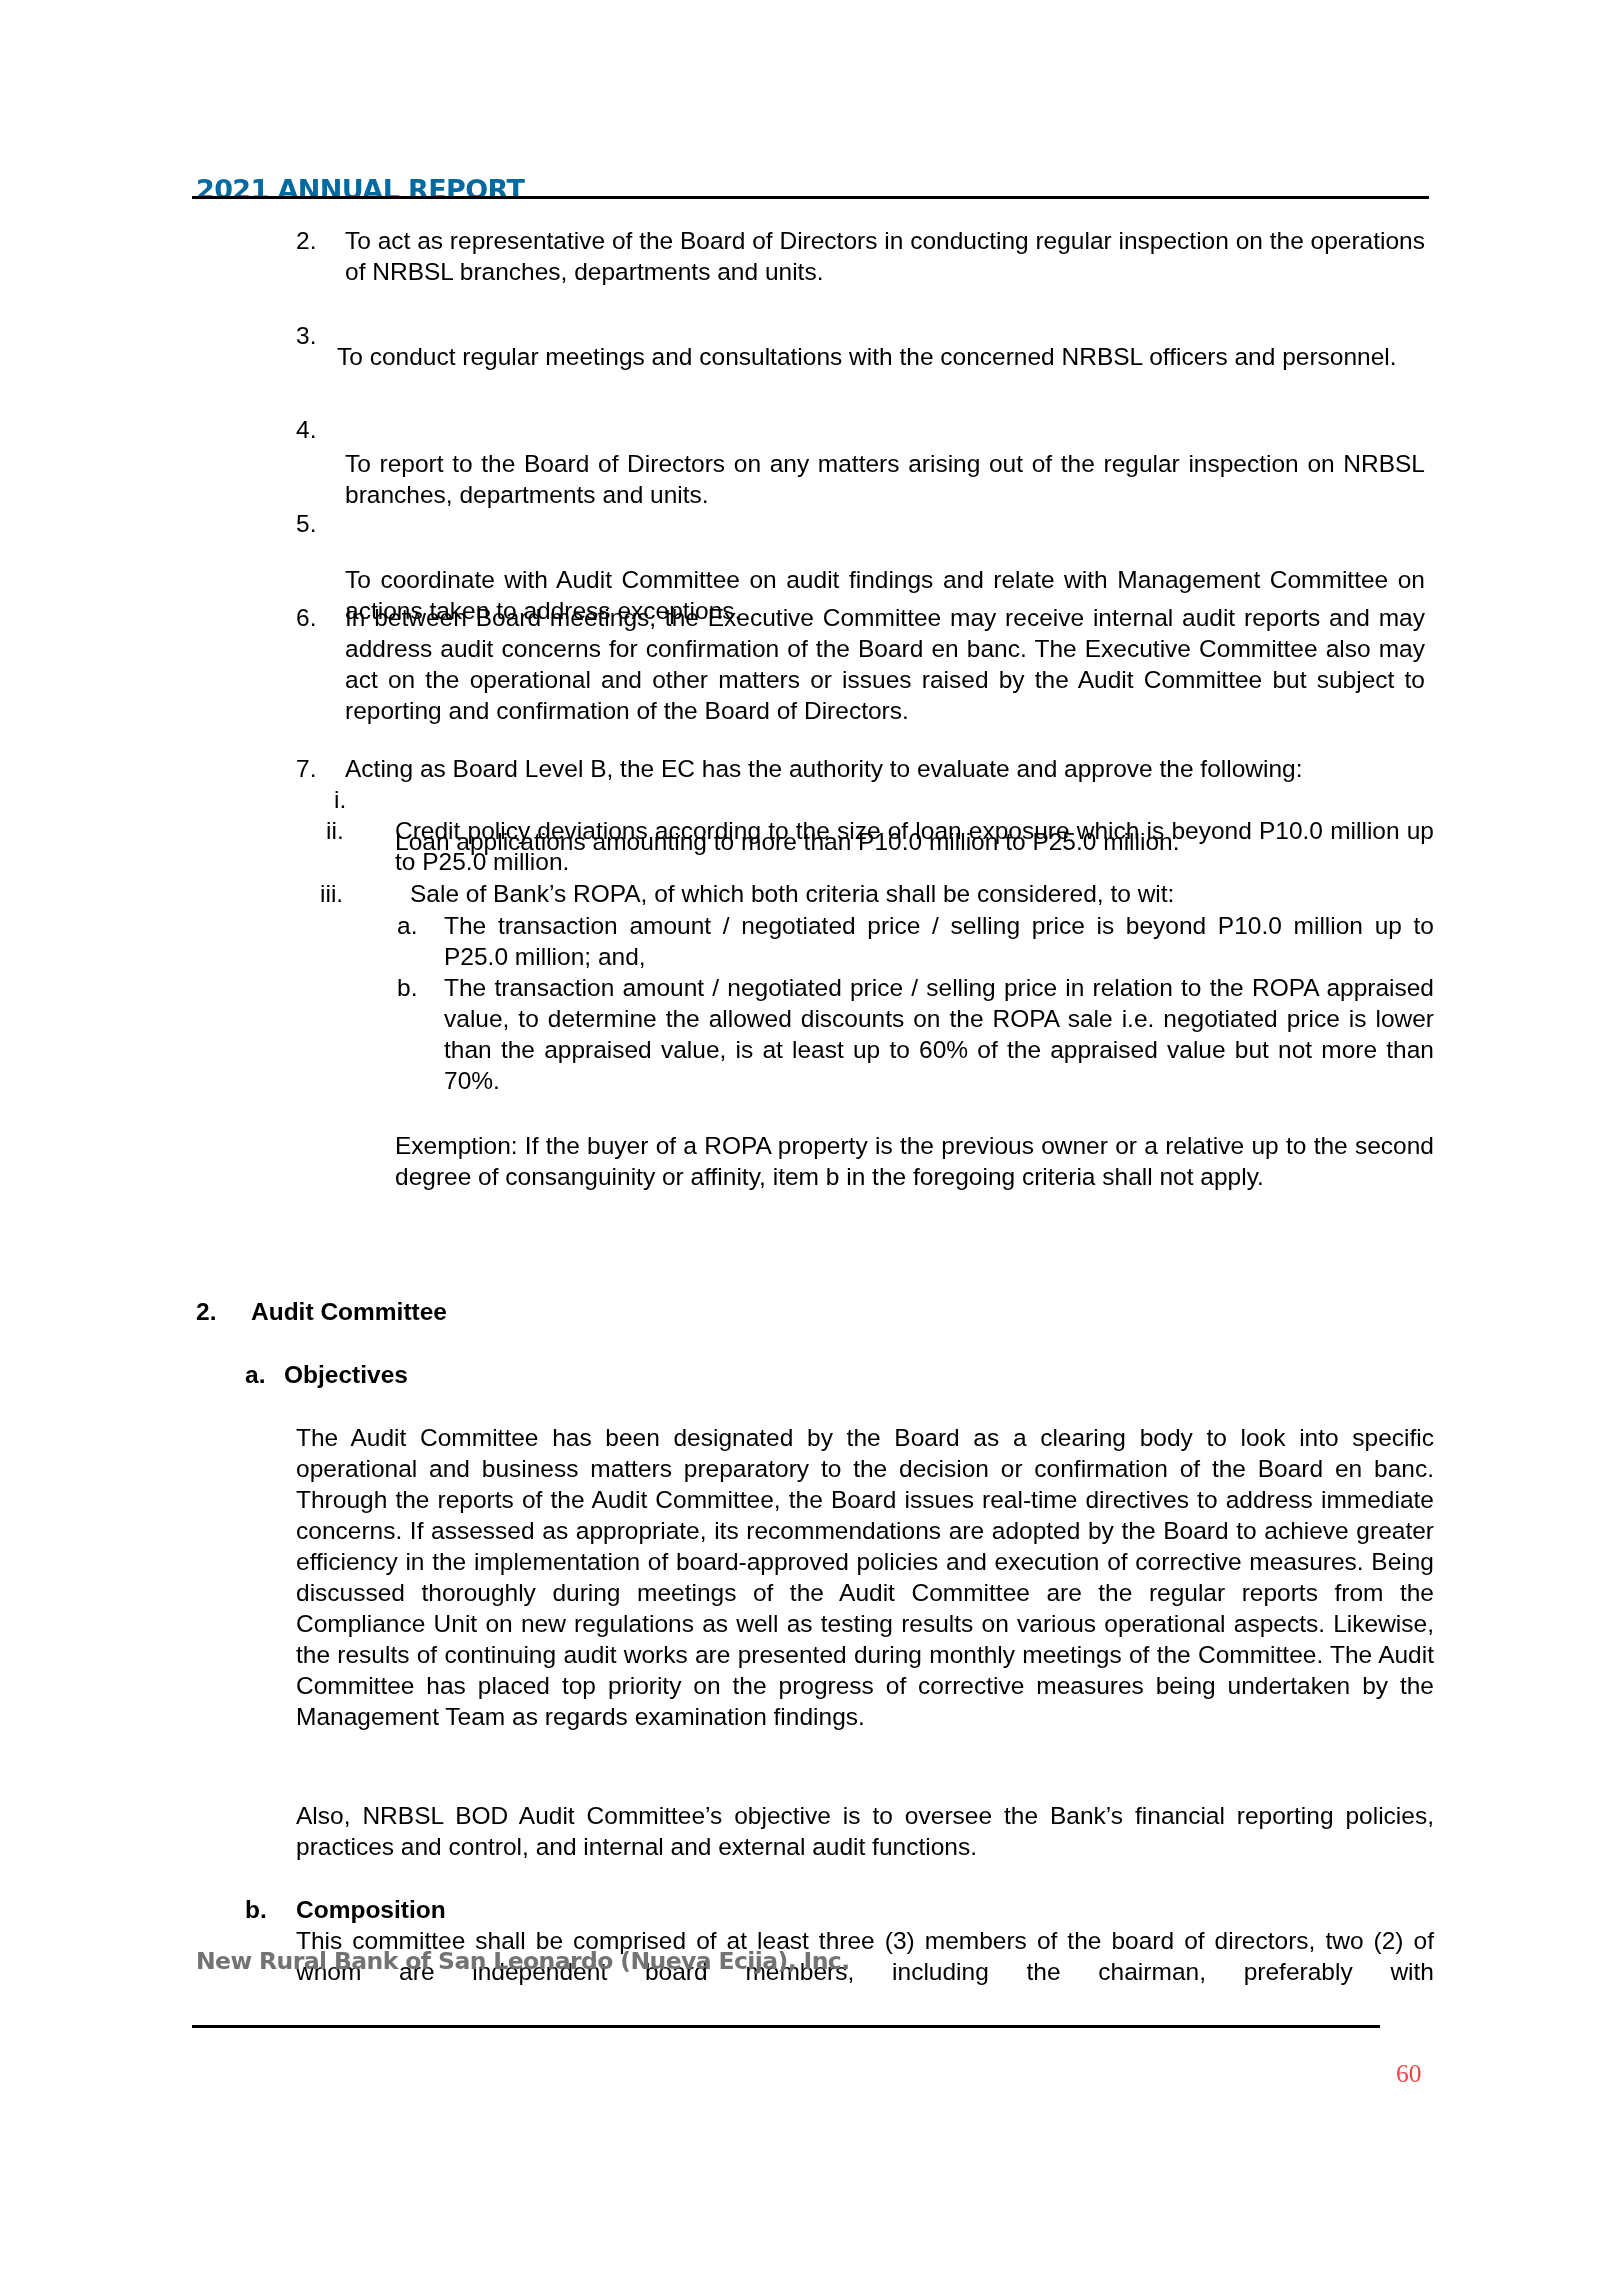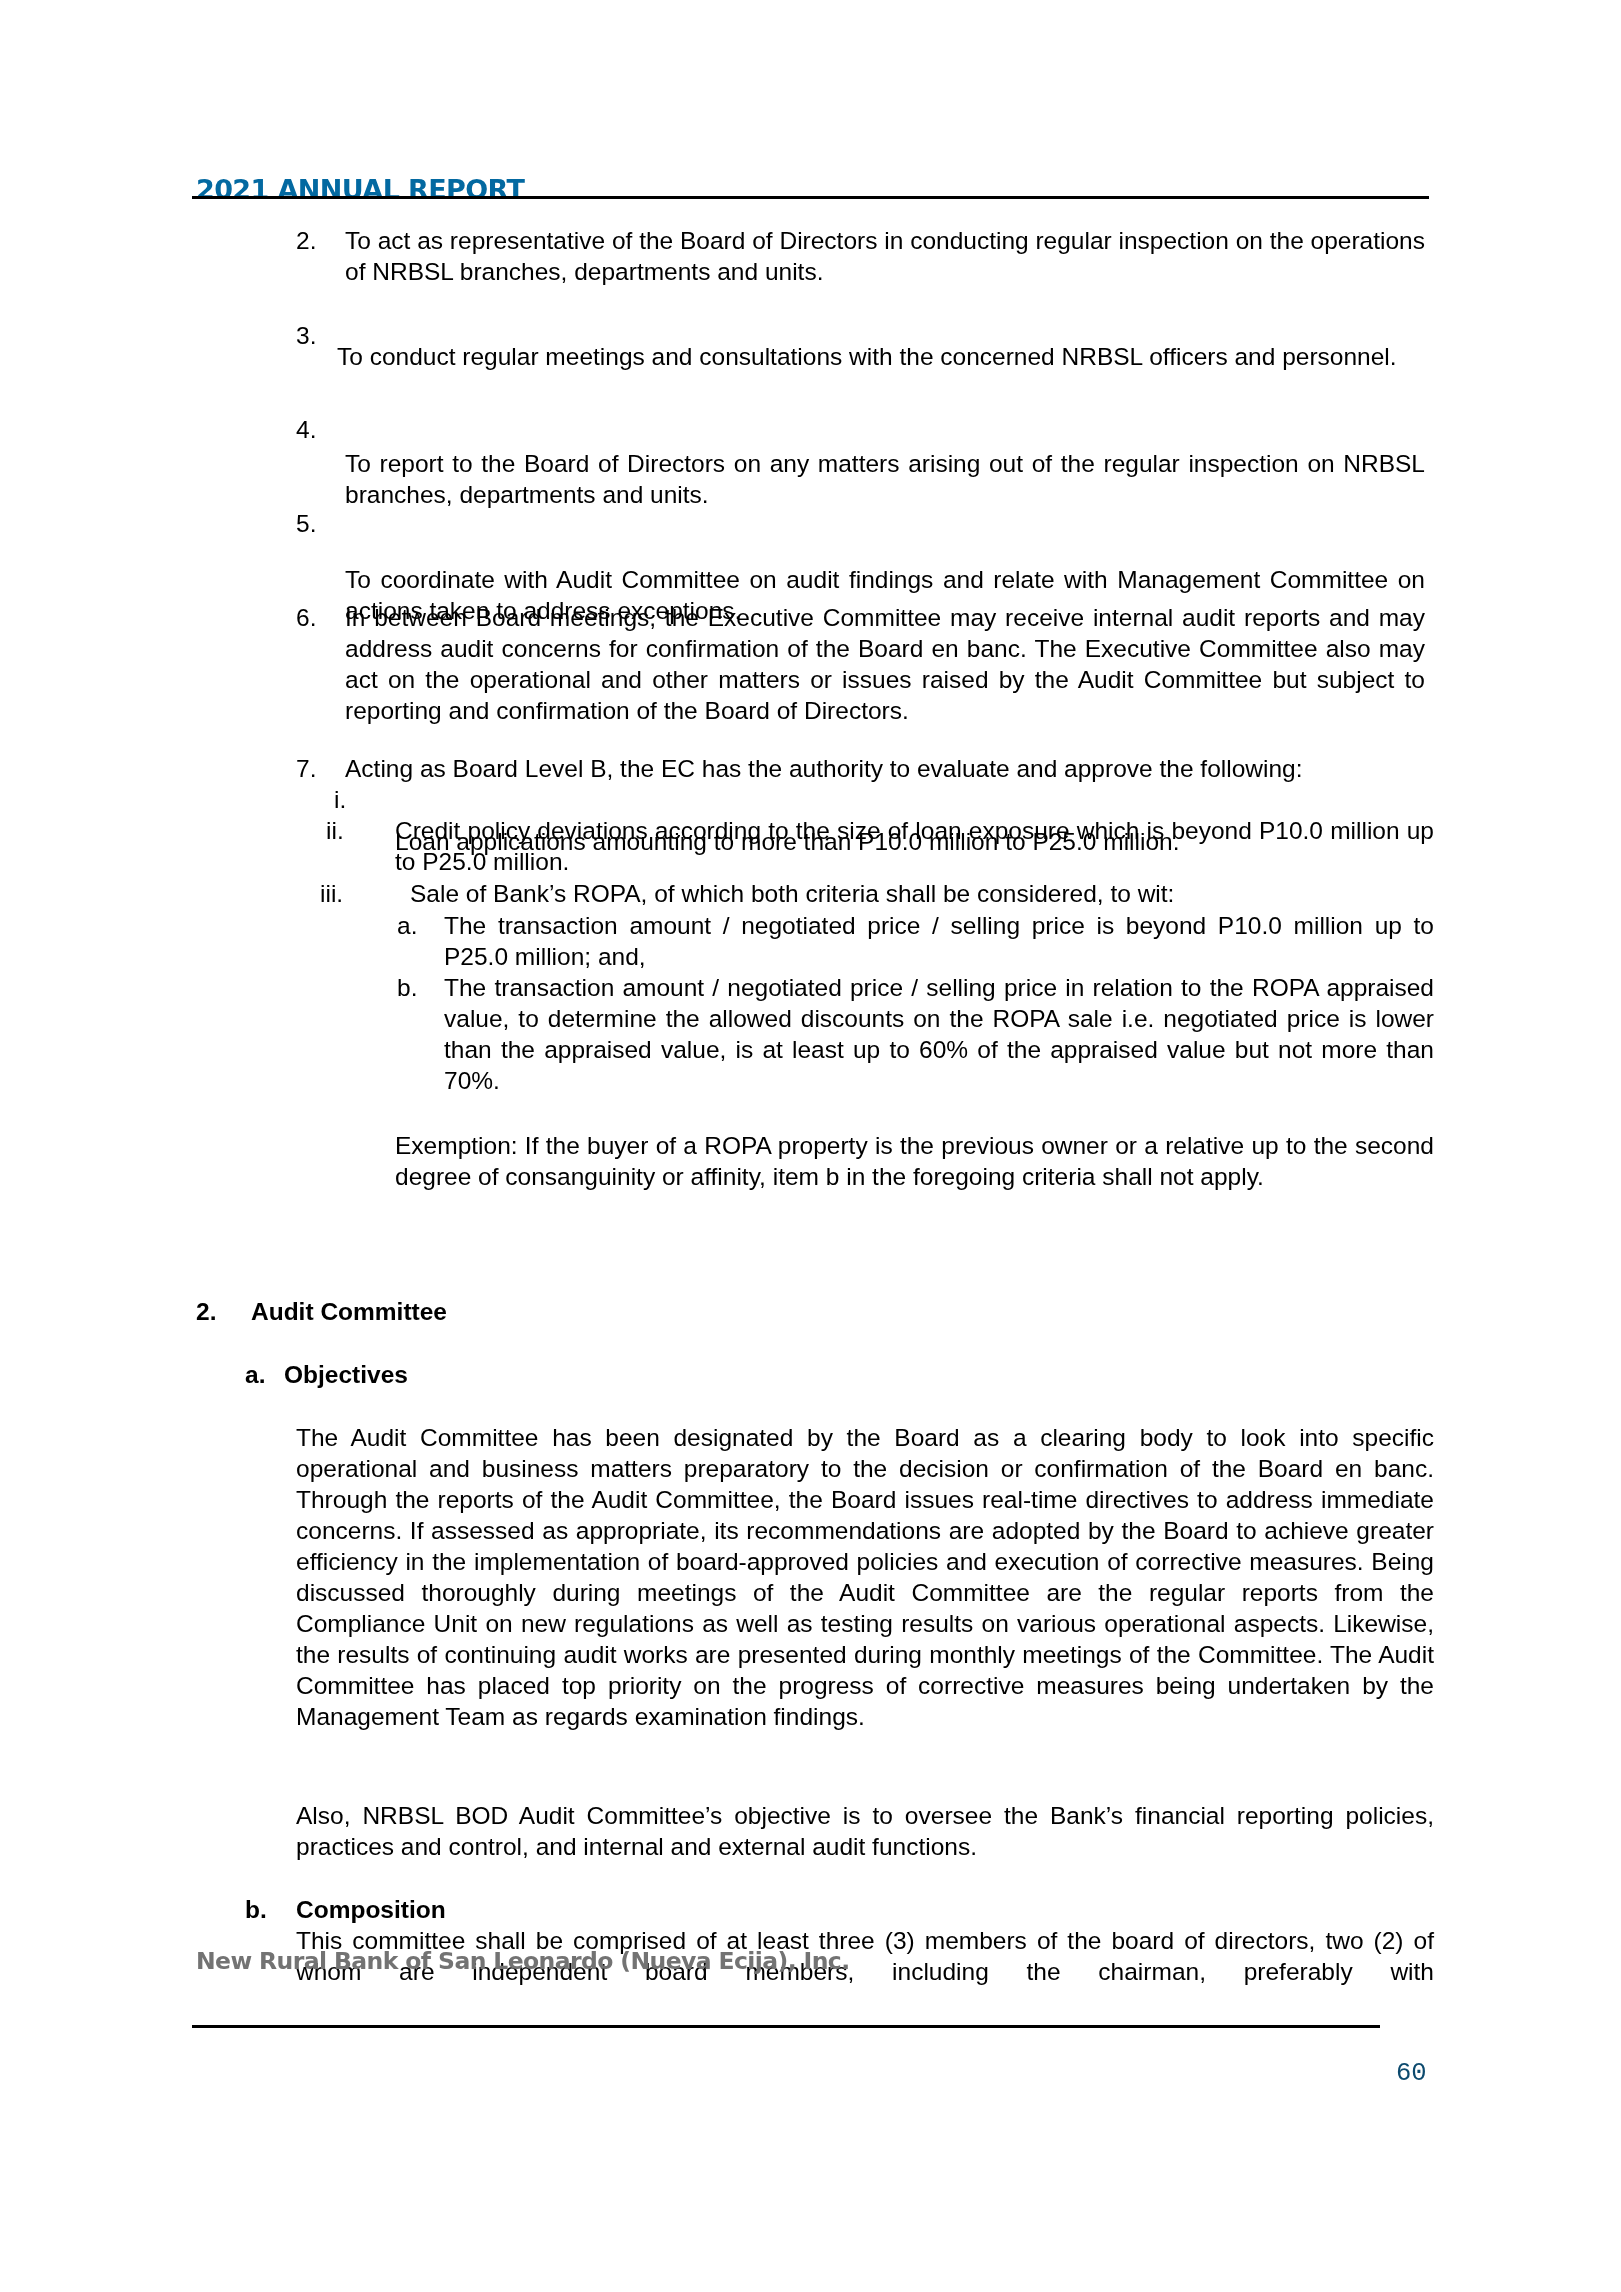--- a/index.html
+++ b/index.html
@@ -7,22 +7,22 @@
          font-family:"Liberation Sans", sans-serif; color:#000; }
   .hdr { position:absolute; left:196px; top:174px; font-family:"DejaVu Sans", sans-serif;
          font-weight:bold; font-size:27px; letter-spacing:-0.6px; color:#0369a1; }
   .rule { position:absolute; height:2.9px; background:#000; }
   .blk { position:absolute; font-size:24.5px; line-height:31px; text-align:justify;
          text-align-last:left; }
   .num { position:absolute; font-size:24.5px; line-height:31px; }
   .bold { font-weight:bold; }
   .foot { position:absolute; left:196px; top:1947px; font-family:"DejaVu Sans", sans-serif;
           font-weight:bold; font-size:23.5px; letter-spacing:-0.6px; color:#737373; }
-  .pgnum { position:absolute; left:1396px; top:2059px; font-family:Liberation Mono, monospace;
-           font-size:25.5px; color:#0c4a6e; }
+  .pgnum { position:absolute; left:1396px; top:2059px; font-family:Liberation Serif, serif;
+           font-size:25.5px; color:#ef4444; }
 </style>
 </head>
 <body>
 
 <div class="hdr">2021 ANNUAL REPORT</div>
 <div class="rule" style="left:192px; top:196px; width:1237px;"></div>
 
 <div class="num" style="left:296px; top:225px;">2.</div>
 <div class="blk" style="left:345px; top:225px; width:1080px;">To act as representative of the Board of Directors in conducting regular inspection on the operations of NRBSL branches, departments and units.</div>
 

